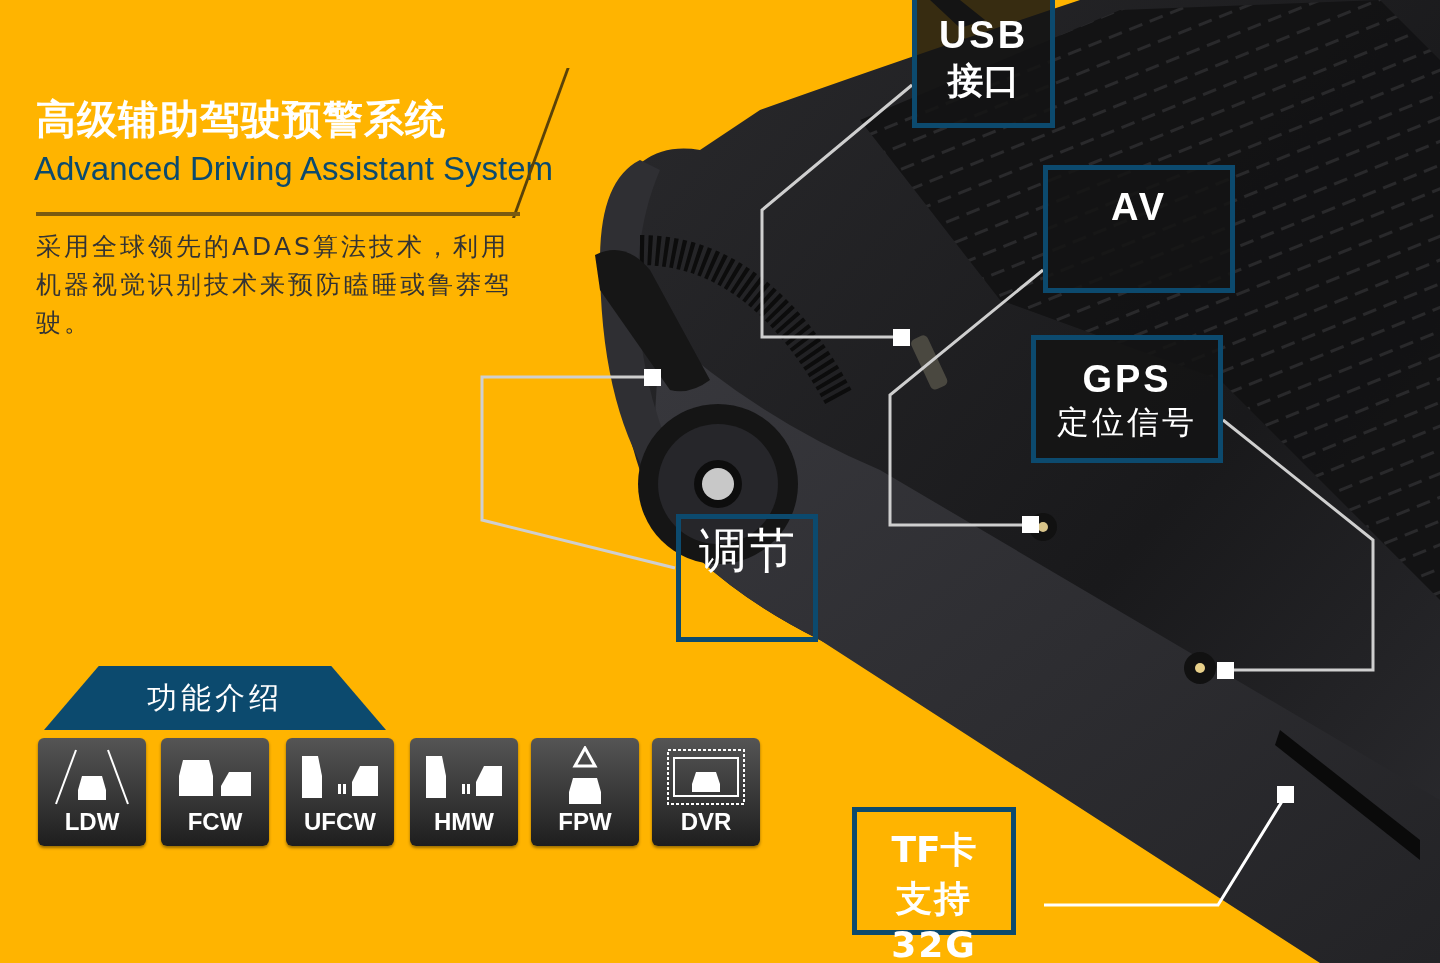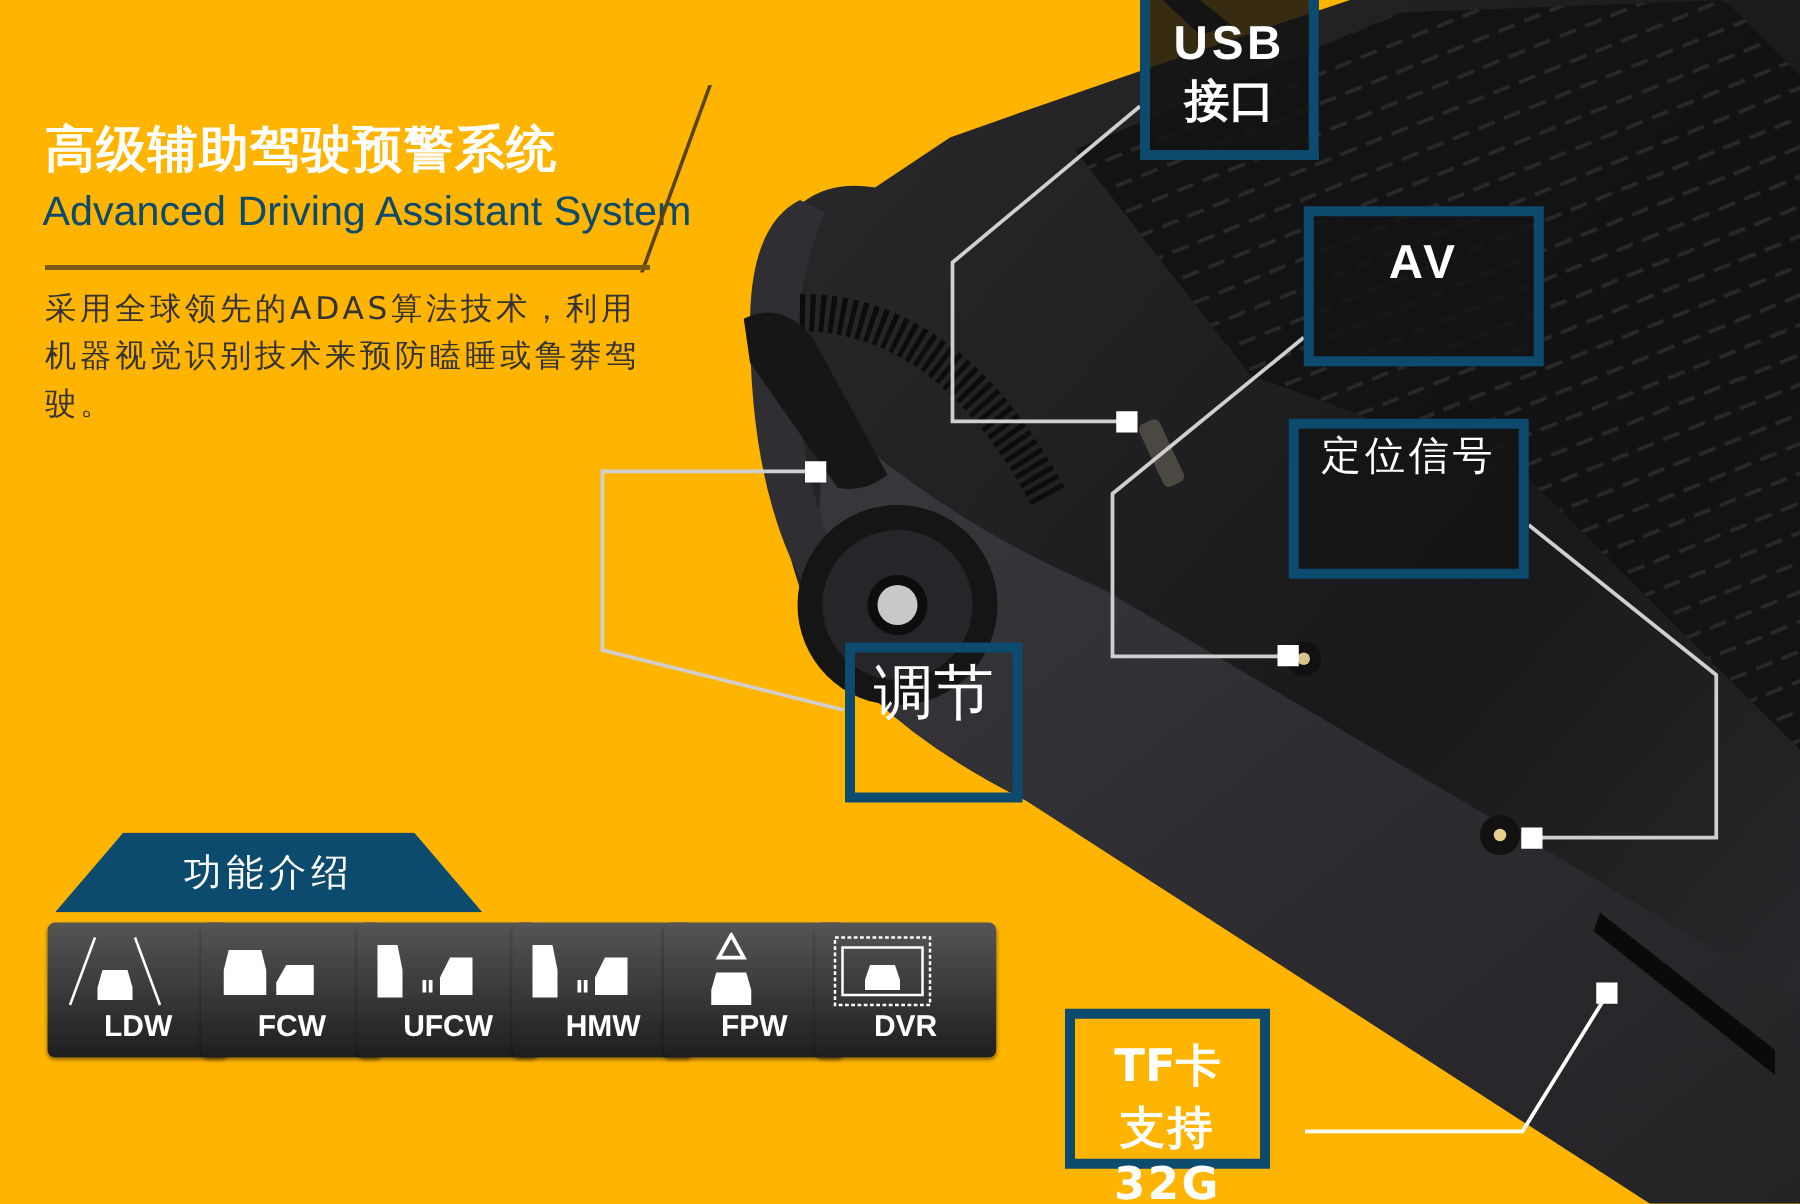--- a/index.html
+++ b/index.html
@@ -6,24 +6,24 @@
   body{width:1440px;height:963px;position:relative;overflow:hidden;background:#FFB400;font-family:"DejaVu Sans","Liberation Sans",sans-serif;}
   .abs{position:absolute;}
   #device{position:absolute;left:0;top:0;width:1440px;height:963px;}
   .title{left:36px;top:92px;color:#fff;font-size:40px;font-weight:bold;letter-spacing:1px;white-space:nowrap;}
   .subtitle{left:34px;top:150px;color:#0c4a6e;font-size:33px;white-space:nowrap;font-family:"Liberation Sans",sans-serif;}
   .divider{left:36px;top:212px;width:484px;height:4px;background:#7a5a10;}
   .slash{left:512px;top:68px;width:3px;height:150px;background:#5a4208;transform:skewX(-20deg);transform-origin:bottom left;}
   .desc{left:36px;top:228px;width:480px;color:#333;font-size:25px;line-height:38px;letter-spacing:3px;}
   .feat-head{left:44px;top:666px;width:342px;height:64px;background:#0c4a6e;clip-path:polygon(16% 0,84% 0,100% 100%,0 100%);}
   .feat-head span{position:absolute;left:0;right:0;top:12px;text-align:center;color:#fff;font-size:30px;letter-spacing:4px;}
-  .feat{top:738px;width:108px;height:108px;border-radius:6px;background:linear-gradient(#555 0%,#3a3a3a 50%,#1e1e1e 100%);box-shadow:0 2px 3px rgba(0,0,0,.4);padding-left:37px;}
+  .feat{top:738px;width:108px;height:108px;border-radius:6px;background:linear-gradient(#555 0%,#3a3a3a 50%,#1e1e1e 100%);box-shadow:0 2px 3px rgba(0,0,0,.4);}
   .feat .lbl{position:absolute;left:0;right:0;bottom:10px;text-align:center;color:#fff;font-weight:bold;font-size:24px;font-family:"Liberation Sans",sans-serif;}
   .feat svg{position:absolute;left:14px;top:8px;}
-  .callout{border:8px solid #0c4a6e;color:#fff;text-align:center;box-sizing:border-box;}
+  .callout{border:5px solid #0c4a6e;color:#fff;text-align:center;box-sizing:border-box;}
   .callout .big{font-weight:bold;font-family:"Liberation Sans",sans-serif;}
   .marker{width:17px;height:17px;background:#fff;}
 </style>
 </head>
 <body>
 
 <svg id="device" viewBox="0 0 1440 963">
   <defs>
     <linearGradient id="bodyG" x1="0" y1="0" x2="1" y2="1">
       <stop offset="0" stop-color="#2a2a2d"></stop>
@@ -137,20 +137,21 @@
 </div>
 
 <div class="abs callout" style="left:912px;top:0;width:143px;height:128px;background:rgba(20,20,20,.85);border-top:none;">
   <div class="big" style="font-size:38px;letter-spacing:3px;margin-top:14px;">USB</div>
   <div style="font-size:36px;font-weight:bold;">接口</div>
 </div>
 <div class="abs callout" style="left:1043px;top:165px;width:192px;height:128px;background:rgba(20,20,20,.85);">
   <div class="big" style="font-size:38px;letter-spacing:3px;margin-top:16px;">AV</div>
 </div>
 <div class="abs callout" style="left:1031px;top:335px;width:192px;height:128px;background:rgba(20,20,20,.85);">
+  <div class="big" style="font-size:38px;letter-spacing:3px;margin-top:18px;">GPS</div>
   <div style="font-size:32px;letter-spacing:3px;">定位信号</div>
 </div>
 <div class="abs callout" style="left:676px;top:514px;width:142px;height:128px;">
   <div style="font-size:48px;font-weight:normal;">调节</div>
 </div>
 <div class="abs callout" style="left:852px;top:807px;width:164px;height:128px;">
   <div style="font-size:36px;font-weight:bold;margin-top:14px;">TF卡</div>
   <div style="font-size:36px;font-weight:bold;letter-spacing:2px;">支持32G</div>
 </div>
 

